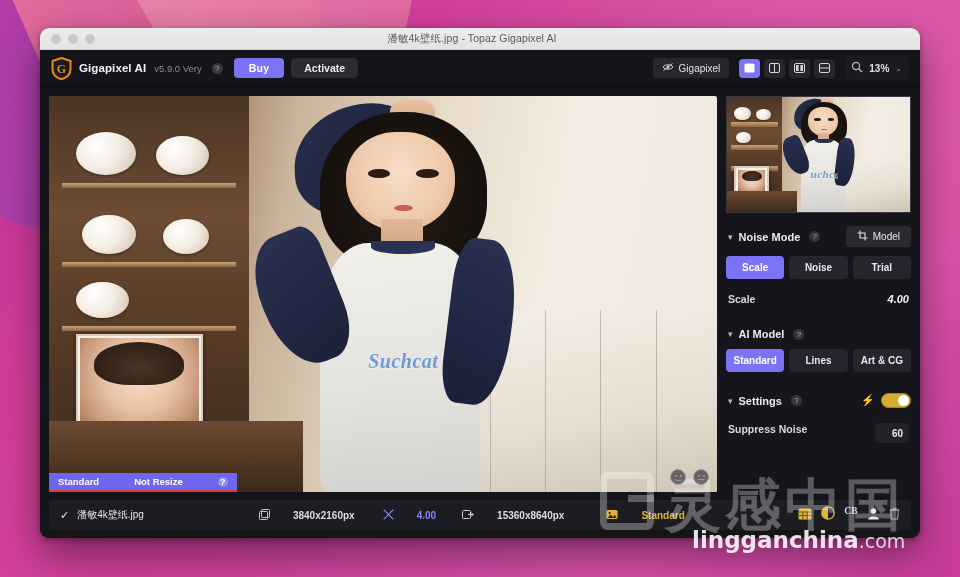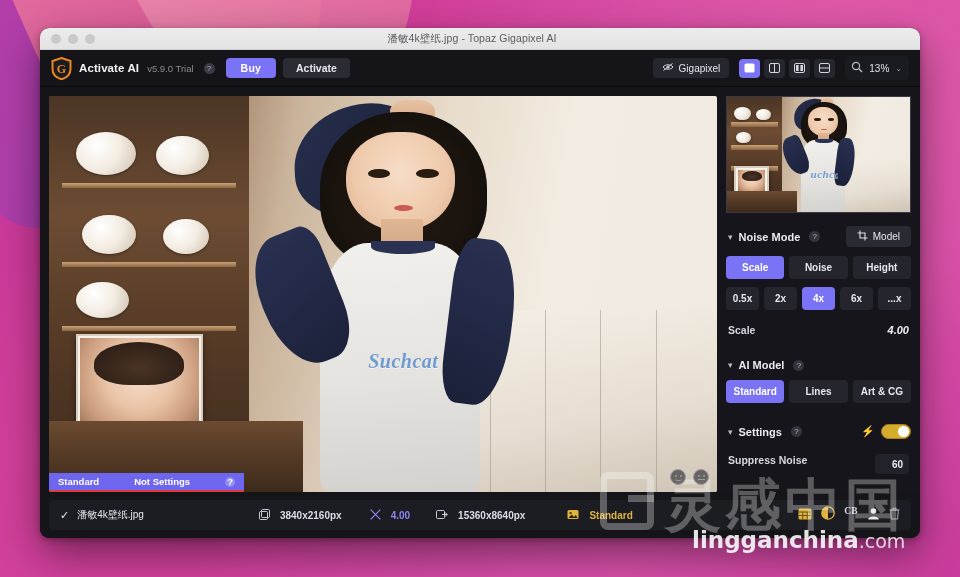--- a/index.html
+++ b/index.html
@@ -99,21 +99,21 @@
   .viewmodes { display: flex; gap: 4px; }
   .vm {
     width: 21px; height: 19px; border-radius: 4px; background: #26262e;
     display: flex; align-items: center; justify-content: center; cursor: pointer;
   }
   .vm.active { background: #7b73f5; }
   .zoomctl {
     display: flex; align-items: center; gap: 6px; background: #1a1a21;
     border-radius: 4px; padding: 3px 7px 3px 6px; cursor: pointer;
   }
-  .zoomval { font-size: 10px; color: #e0e0e8; font-weight: normal; }
+  .zoomval { font-size: 10px; color: #e0e0e8; font-weight: bold; }
   .caret { color: #9a9aa6; font-size: 8px; }
 
   
   .appbody { flex: 1; display: flex; min-height: 0; background: #141419; }
   .viewer {
     flex: 1; position: relative; overflow: hidden;
     margin: 9px 0 0 9px; border-radius: 2px; background: #0a0a0d;
   }
 
   
@@ -310,21 +310,21 @@
   .bottombar {
     height: 46px; flex: 0 0 46px; background: #141419;
     display: flex; align-items: center; padding: 0 9px;
   }
   .filestrip {
     flex: 1; height: 30px; background: #1c1c23; border-radius: 4px;
     display: flex; align-items: center; padding: 0 11px; gap: 0;
   }
   .check { color: #e9e9f0; font-size: 11px; margin-right: 8px; }
   .fname { font-size: 10px; color: #e6e6ee; }
-  .meta { display: flex; align-items: center; gap: 10px; font-size: 10px; color: #dcdce6; font-weight: bold; }
+  .meta { display: flex; align-items: center; gap: 23px; font-size: 10px; color: #dcdce6; font-weight: bold; }
   .meta.m1 { margin-left: 115px; }
   .meta.m2 { margin-left: 28px; color: #8d86f2; }
   .meta.m3 { margin-left: 26px; }
   .meta.m4 { margin-left: 42px; color: #e0b33c; }
   .b-icons { margin-left: auto; display: flex; align-items: flex-start; gap: 9px; font-family: Liberation Serif, serif; }
   .cb-text { font-size: 9.5px; color: #d8d8e2; font-weight: bold; letter-spacing:.3px; }
   .save-btn {
     margin-left: 10px; background: #7b73f5; color: #fff; border: none;
     font-size: 10.5px; font-weight: bold; height: 30px; padding: 0 22px;
     border-radius: 4px; cursor: pointer; display: flex; align-items: center; gap: 6px;
@@ -373,22 +373,22 @@
   </div>
 
   <div class="appbar">
     <div class="brand">
       <div class="logo-shield">
         <svg viewBox="0 0 21 23" width="21" height="23">
           <path d="M10.5 1 L19.5 4 V12 C19.5 18 15 21 10.5 22.3 C6 21 1.5 18 1.5 12 V4 Z" fill="#1b1b20" stroke="#e8881f" stroke-width="2"></path>
           <text x="10.5" y="16" font-size="12" font-weight="bold" fill="#e8881f" text-anchor="middle" font-family="Liberation Serif, serif">G</text>
         </svg>
       </div>
-      <span class="brandname">Activate AI</span>
-      <span class="version">v5.9.0 Trial</span>
+      <span class="brandname">Gigapixel AI</span>
+      <span class="version">v5.9.0 Very</span>
       <span class="qmark">?</span>
     </div>
     <button class="btn-buy">Buy</button>
     <button class="btn-activate">Activate</button>
 
     <div class="appbar-right">
       <button class="btn-original">
         <span>
           <svg width="12" height="10" viewBox="0 0 12 10">
             <path d="M1 5 C3 2 9 2 11 5 C9 8 3 8 1 5Z" fill="none" stroke="#cfcfd8" stroke-width="1"></path>
@@ -480,21 +480,21 @@
           <div class="ph-shirt-body"></div>
           <div class="ph-collar"></div>
           <div class="ph-sleeve-r"></div>
           <div class="ph-sleeve-l"></div>
           <div class="ph-graphic">Suchcat</div>
         </div>
       </div>
 
       <div class="img-badge">
         <span>Standard</span>
-        <span>Not Settings</span>
+        <span>Not Resize</span>
         <span class="badge-q">?</span>
       </div>
 
       <div class="faces">
         <div class="face">
             <div class="mouth"></div>
           </div>
         <div class="face neutral">
             <div class="mouth"></div>
           </div>
@@ -551,30 +551,23 @@
                 <path d="M0.5 3 H8 V10.5" fill="none" stroke="#e0e0e8" stroke-width="1.1"></path>
               </svg>
             </span>
             <span>Model</span>
           </button>
         </div>
 
         <div class="seg">
           <button class="active">Scale</button>
           <button>Noise</button>
-          <button>Height</button>
-        </div>
-
-        <div class="seg">
-          <button>0.5x</button>
-          <button>2x</button>
-          <button class="active">4x</button>
-          <button>6x</button>
-          <button>...x</button>
-        </div>
+          <button>Trial</button>
+        </div>
+
 
         <div class="kv">
           <span class="k">Scale</span>
           <span class="v">4.00</span>
         </div>
 
         <div class="sec-head">
           <span class="chev">▾</span>
           <span class="sec-title">AI Model</span>
           <span class="qmark">?</span>

